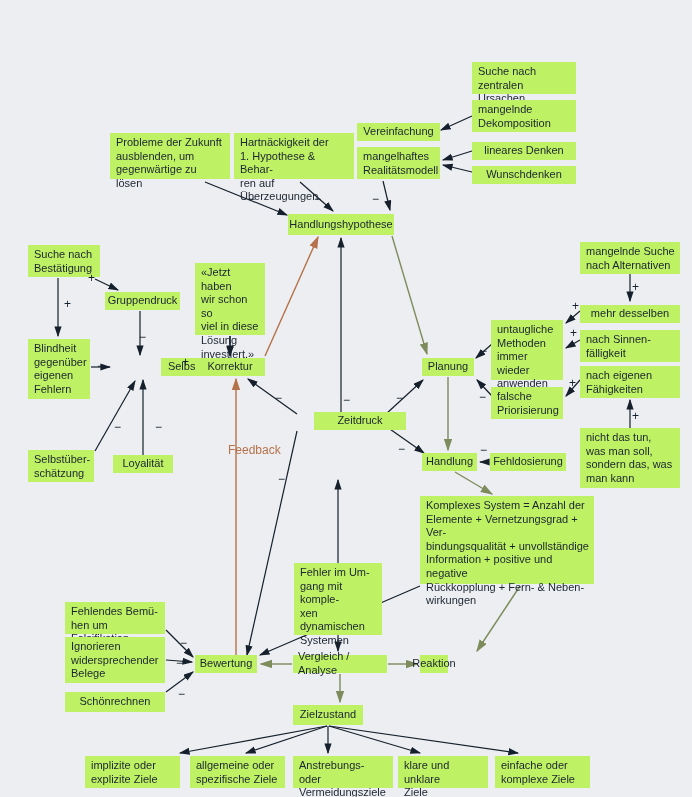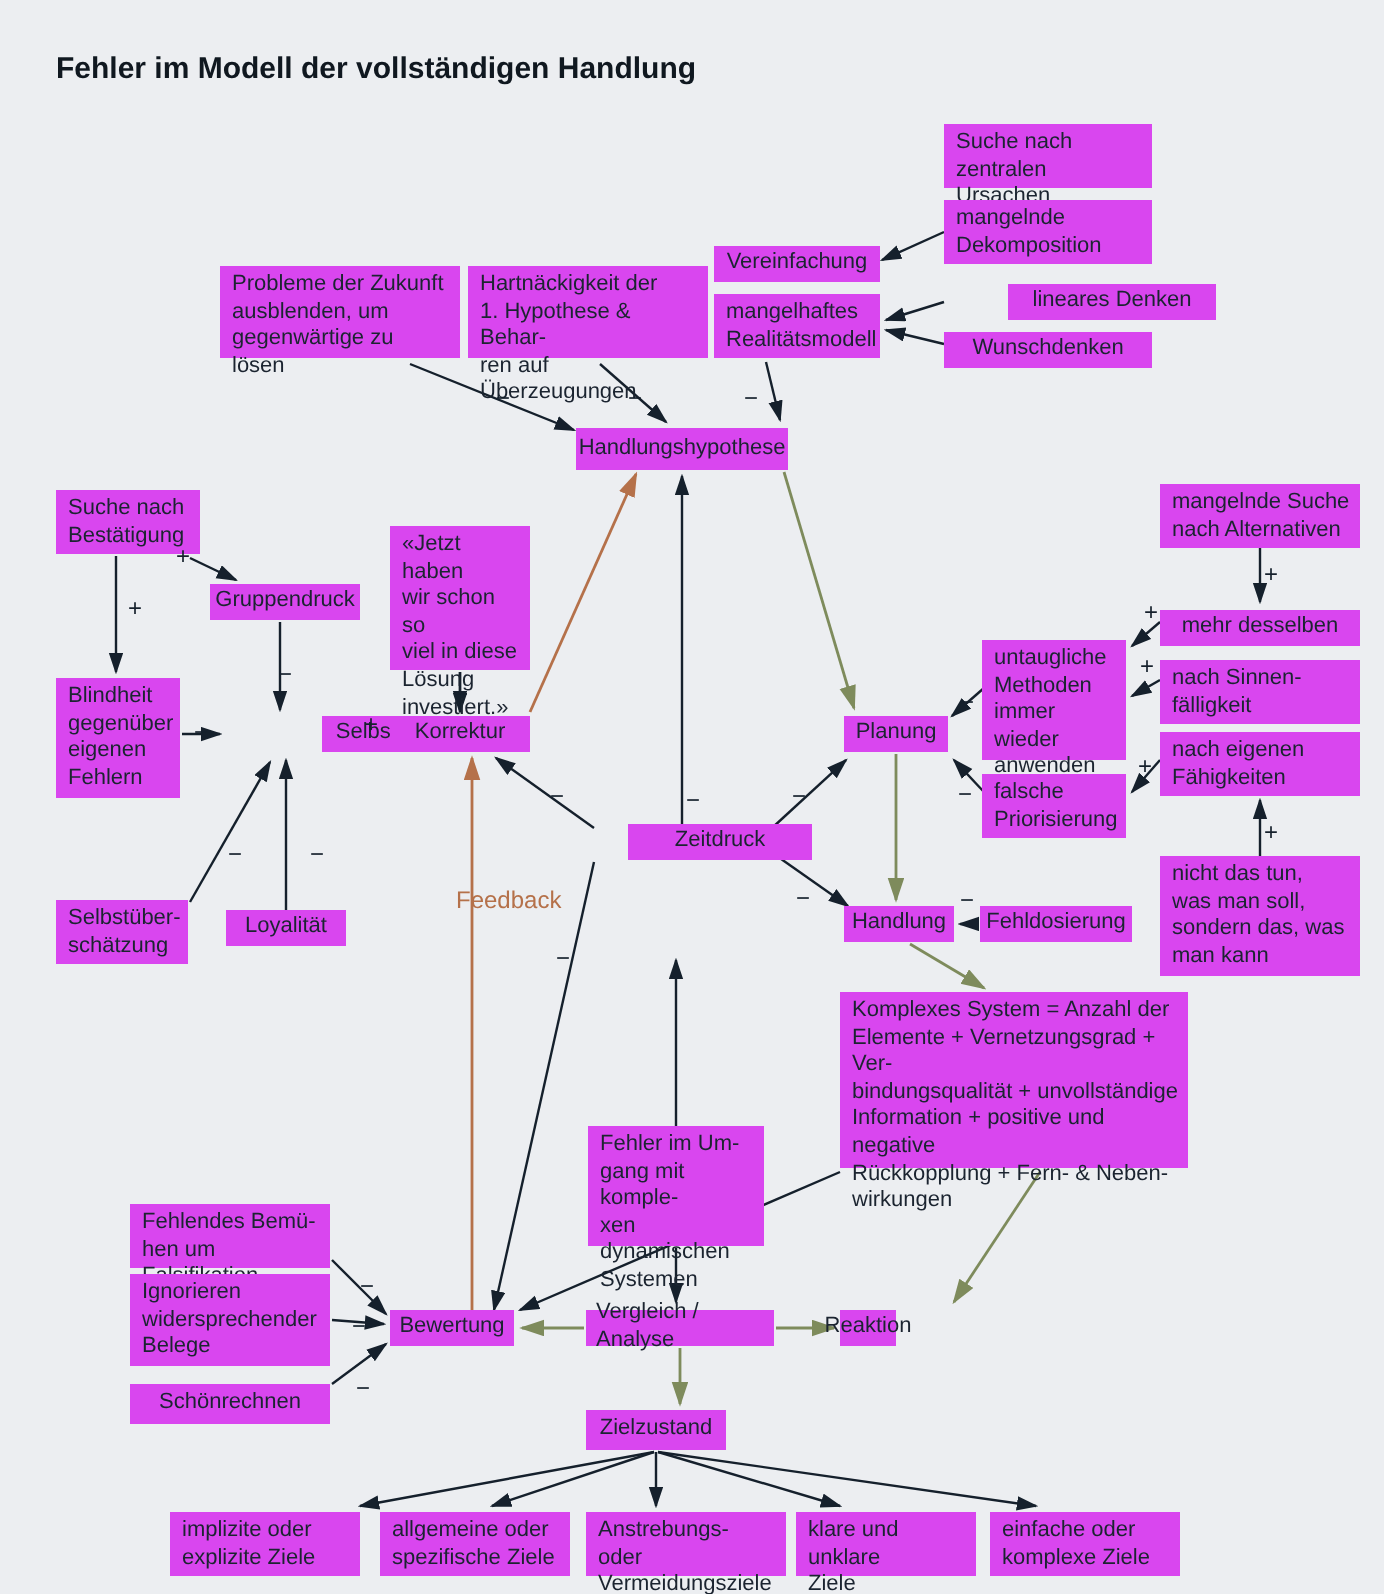--- a/index.html
+++ b/index.html
@@ -20,21 +20,21 @@
   .hdr-lbl{position:absolute;left:30px;top:2px;font-size:12px;font-weight:bold;color:#15202c;letter-spacing:.1px;}
 
   .title{position:absolute;left:28px;top:26px;font-size:15px;font-weight:bold;color:#101820;}
 
   
   #edges{position:absolute;left:0;top:0;width:692px;height:797px;}
 
   
   .node{
     position:absolute;
-    background:#d946ef;
+    background:#bef264;
     color:#1b2430;
     font-size:11px;
     line-height:13.6px;
     padding:3px 5px 3px 6px;
     box-sizing:border-box;
     white-space:pre-line;
   }
 
   
   .sign{
@@ -45,21 +45,20 @@
     line-height:1;
     user-select:none;
   }
   .fbk{position:absolute;font-size:12px;color:#b5714a;}
 </style>
 </head>
 <body>
 
 <div id="root">
 
-  <div class="title">Fehler im Modell der vollständigen Handlung</div>
 
   <svg id="edges" viewBox="0 0 692 797">
     <defs>
       <marker id="ab" markerWidth="9" markerHeight="9" refX="8" refY="3" orient="auto" markerUnits="strokeWidth">
         <path d="M0,0 L9,3 L0,6 z" fill="#15202c"></path>
       </marker>
       <marker id="ao" markerWidth="9" markerHeight="9" refX="8" refY="3" orient="auto" markerUnits="strokeWidth">
         <path d="M0,0 L9,3 L0,6 z" fill="#7e8b5c"></path>
       </marker>
       <marker id="ar" markerWidth="9" markerHeight="9" refX="8" refY="3" orient="auto" markerUnits="strokeWidth">
@@ -133,21 +132,21 @@
     <g stroke="#15202c" stroke-width="1.2" fill="none" marker-end="url(#ab)">
       <path d="M230,336 L230,356"></path>
     </g>
   </svg>
 
   <div id="nodes">
       <div class="node" style="left: 472px; top: 62px; width: 104px; height: 32px;">Suche nach
 zentralen Ursachen</div>
       <div class="node" style="left: 472px; top: 100px; width: 104px; height: 32px;">mangelnde
 Dekomposition</div>
-      <div class="node" style="left: 472px; top: 142px; width: 104px; height: 18px; display: flex; align-items: center; justify-content: center; padding: 0px 5px; margin-left: 32px;">lineares Denken</div>
+      <div class="node" style="left: 472px; top: 142px; width: 104px; height: 18px; display: flex; align-items: center; justify-content: center; padding: 0px 5px;">lineares Denken</div>
       <div class="node" style="left: 472px; top: 166px; width: 104px; height: 18px; display: flex; align-items: center; justify-content: center; padding: 0px 5px;">Wunschdenken</div>
       <div class="node" style="left: 357px; top: 123px; width: 83px; height: 18px; display: flex; align-items: center; justify-content: center; padding: 0px 5px;">Vereinfachung</div>
       <div class="node" style="left: 357px; top: 147px; width: 83px; height: 32px;">mangelhaftes
 Realitätsmodell</div>
       <div class="node" style="left: 110px; top: 133px; width: 120px; height: 46px;">Probleme der Zukunft
 ausblenden, um
 gegenwärtige zu lösen</div>
       <div class="node" style="left: 234px; top: 133px; width: 120px; height: 46px;">Hartnäckigkeit der
 1. Hypothese &amp; Behar-
 ren auf Überzeugungen</div>
@@ -189,21 +188,21 @@
 schätzung</div>
       <div class="node" style="left: 113px; top: 455px; width: 60px; height: 18px; display: flex; align-items: center; justify-content: center; padding: 0px 5px;">Loyalität</div>
       <div class="node" style="left: 422px; top: 453px; width: 55px; height: 18px; display: flex; align-items: center; justify-content: center; padding: 0px 5px;">Handlung</div>
       <div class="node" style="left: 490px; top: 453px; width: 76px; height: 18px; display: flex; align-items: center; justify-content: center; padding: 0px 5px;">Fehldosierung</div>
       <div class="node" style="left: 420px; top: 496px; width: 174px; height: 88px;">Komplexes System = Anzahl der
 Elemente + Vernetzungsgrad + Ver-
 bindungsqualität + unvollständige
 Information + positive und negative
 Rückkopplung + Fern- &amp; Neben-
 wirkungen</div>
-      <div class="node" style="left: 294px; top: 563px; width: 88px; height: 60px;">Fehler im Um-
+      <div class="node" style="left: 294px; top: 563px; width: 88px; height: 72px;">Fehler im Um-
 gang mit komple-
 xen dynamischen
 Systemen</div>
       <div class="node" style="left: 65px; top: 602px; width: 100px; height: 32px;">Fehlendes Bemü-
 hen um Falsifikation</div>
       <div class="node" style="left: 65px; top: 637px; width: 100px; height: 46px;">Ignorieren
 widersprechender
 Belege</div>
       <div class="node" style="left: 195px; top: 655px; width: 62px; height: 18px; display: flex; align-items: center; justify-content: center; padding: 0px 5px;">Bewertung</div>
       <div class="node" style="left: 293px; top: 655px; width: 94px; height: 18px; display: flex; align-items: center; justify-content: center; padding: 0px 5px;">Vergleich / Analyse</div>

